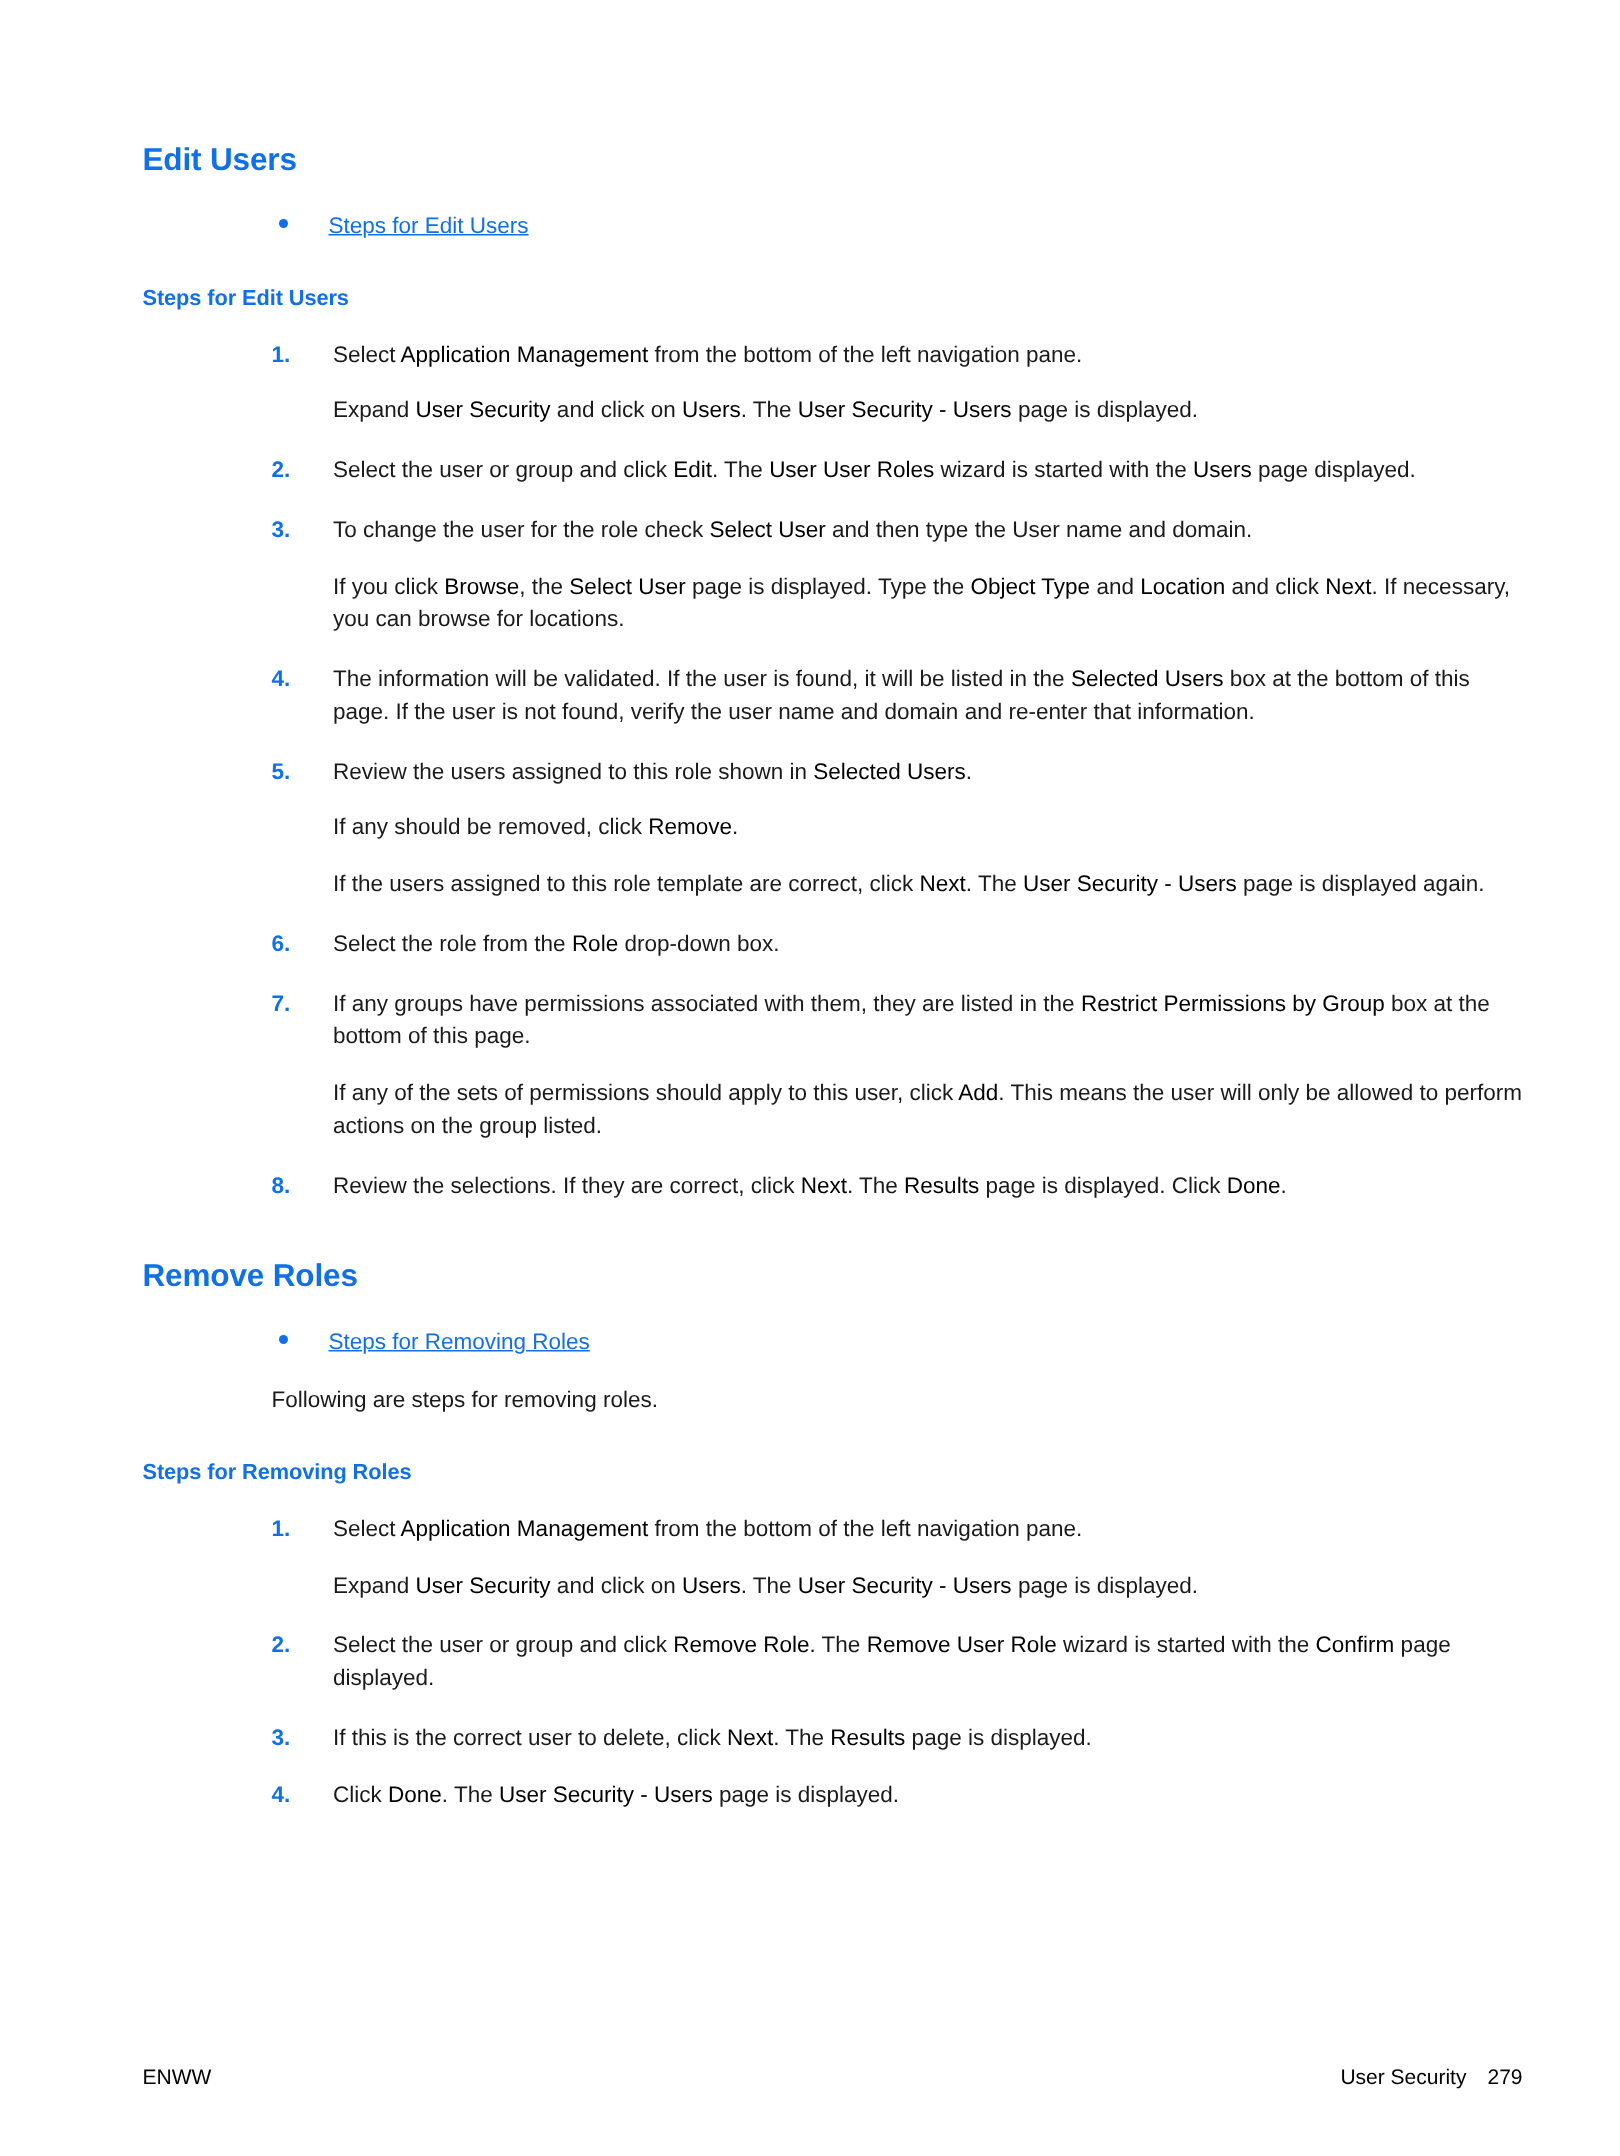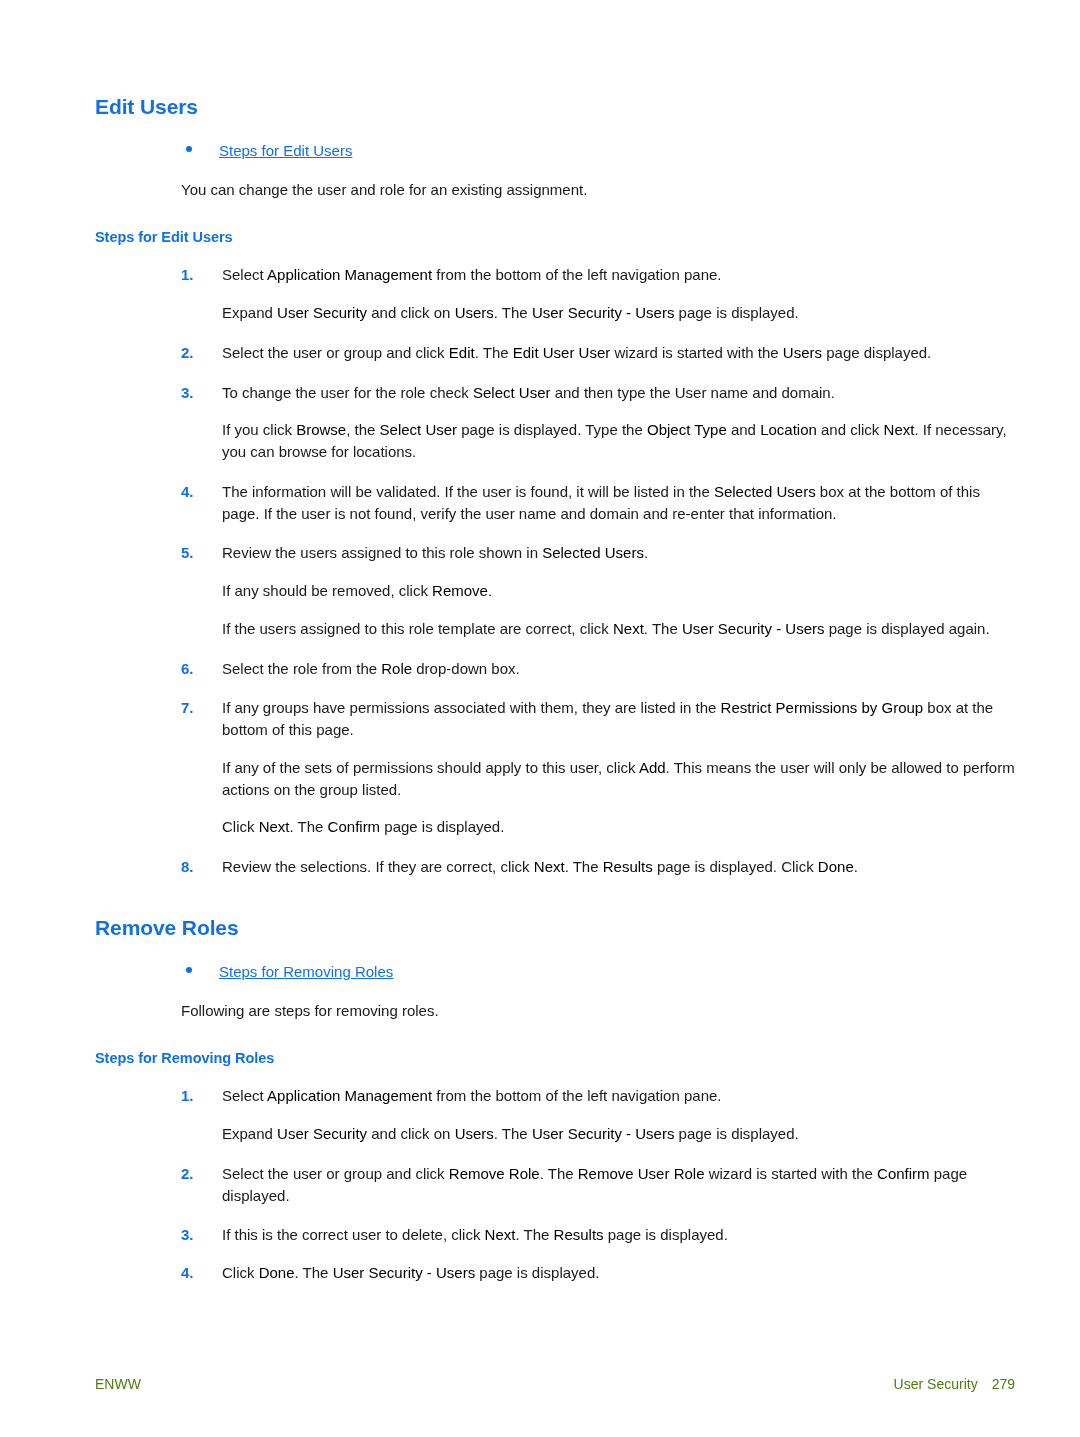--- a/index.html
+++ b/index.html
@@ -117,51 +117,50 @@
   
   .footer {
     position: absolute;
     left: 95px;
     right: 65px;
     bottom: 45px;
     display: flex;
     align-items: baseline;
     justify-content: space-between;
     font-size: 14px;
-    color: #4d7c0f;
+    color: #000000;
   }
   .footer-right { display: flex; align-items: baseline; gap: 14px; }
 </style>
 </head>
 <body>
 
 <div class="page">
 
   <h1 class="h1">Edit Users</h1>
 
   <ul class="bullet-list">
     <li class="bullet-item">
       <span class="bullet-dot"></span>
       <a class="xref">Steps for Edit Users</a>
     </li>
   </ul>
 
-  <p class="body-p">You can change the user and role for an existing assignment.</p>
 
   <h2 class="h2">Steps for Edit Users</h2>
 
   <ol class="steps">
     <li class="step">
       <span class="step-num">1.</span>
       <p class="step-text">Select <b>Application Management</b> from the bottom of the left navigation pane.</p>
       <p class="step-text">Expand <b>User Security</b> and click on <b>Users</b>. The <b>User Security - Users</b> page is displayed.</p>
     </li>
     <li class="step">
       <span class="step-num">2.</span>
-      <p class="step-text">Select the user or group and click <b>Edit</b>. The <b>Edit User User</b> wizard is started with the <b>Users</b> page displayed.</p>
+      <p class="step-text">Select the user or group and click <b>Edit</b>. The <b>User User Roles</b> wizard is started with the <b>Users</b> page displayed.</p>
     </li>
     <li class="step">
       <span class="step-num">3.</span>
       <p class="step-text">To change the user for the role check <b>Select User</b> and then type the User name and domain.</p>
       <p class="step-text">If you click <b>Browse</b>, the <b>Select User</b> page is displayed. Type the <b>Object Type</b> and <b>Location</b> and click <b>Next</b>. If necessary, you can browse for locations.</p>
     </li>
     <li class="step">
       <span class="step-num">4.</span>
       <p class="step-text">The information will be validated. If the user is found, it will be listed in the <b>Selected Users</b> box at the bottom of this page. If the user is not found, verify the user name and domain and re-enter that information.</p>
     </li>
@@ -172,21 +171,20 @@
       <p class="step-text">If the users assigned to this role template are correct, click <b>Next</b>. The <b>User Security - Users</b> page is displayed again.</p>
     </li>
     <li class="step">
       <span class="step-num">6.</span>
       <p class="step-text">Select the role from the <b>Role</b> drop-down box.</p>
     </li>
     <li class="step">
       <span class="step-num">7.</span>
       <p class="step-text">If any groups have permissions associated with them, they are listed in the <b>Restrict Permissions by Group</b> box at the bottom of this page.</p>
       <p class="step-text">If any of the sets of permissions should apply to this user, click <b>Add</b>. This means the user will only be allowed to perform actions on the group listed.</p>
-      <p class="step-text">Click <b>Next</b>. The <b>Confirm</b> page is displayed.</p>
     </li>
     <li class="step">
       <span class="step-num">8.</span>
       <p class="step-text">Review the selections. If they are correct, click <b>Next</b>. The <b>Results</b> page is displayed. Click <b>Done</b>.</p>
     </li>
   </ol>
 
   <h1 class="h1 secondary">Remove Roles</h1>
 
   <ul class="bullet-list">

